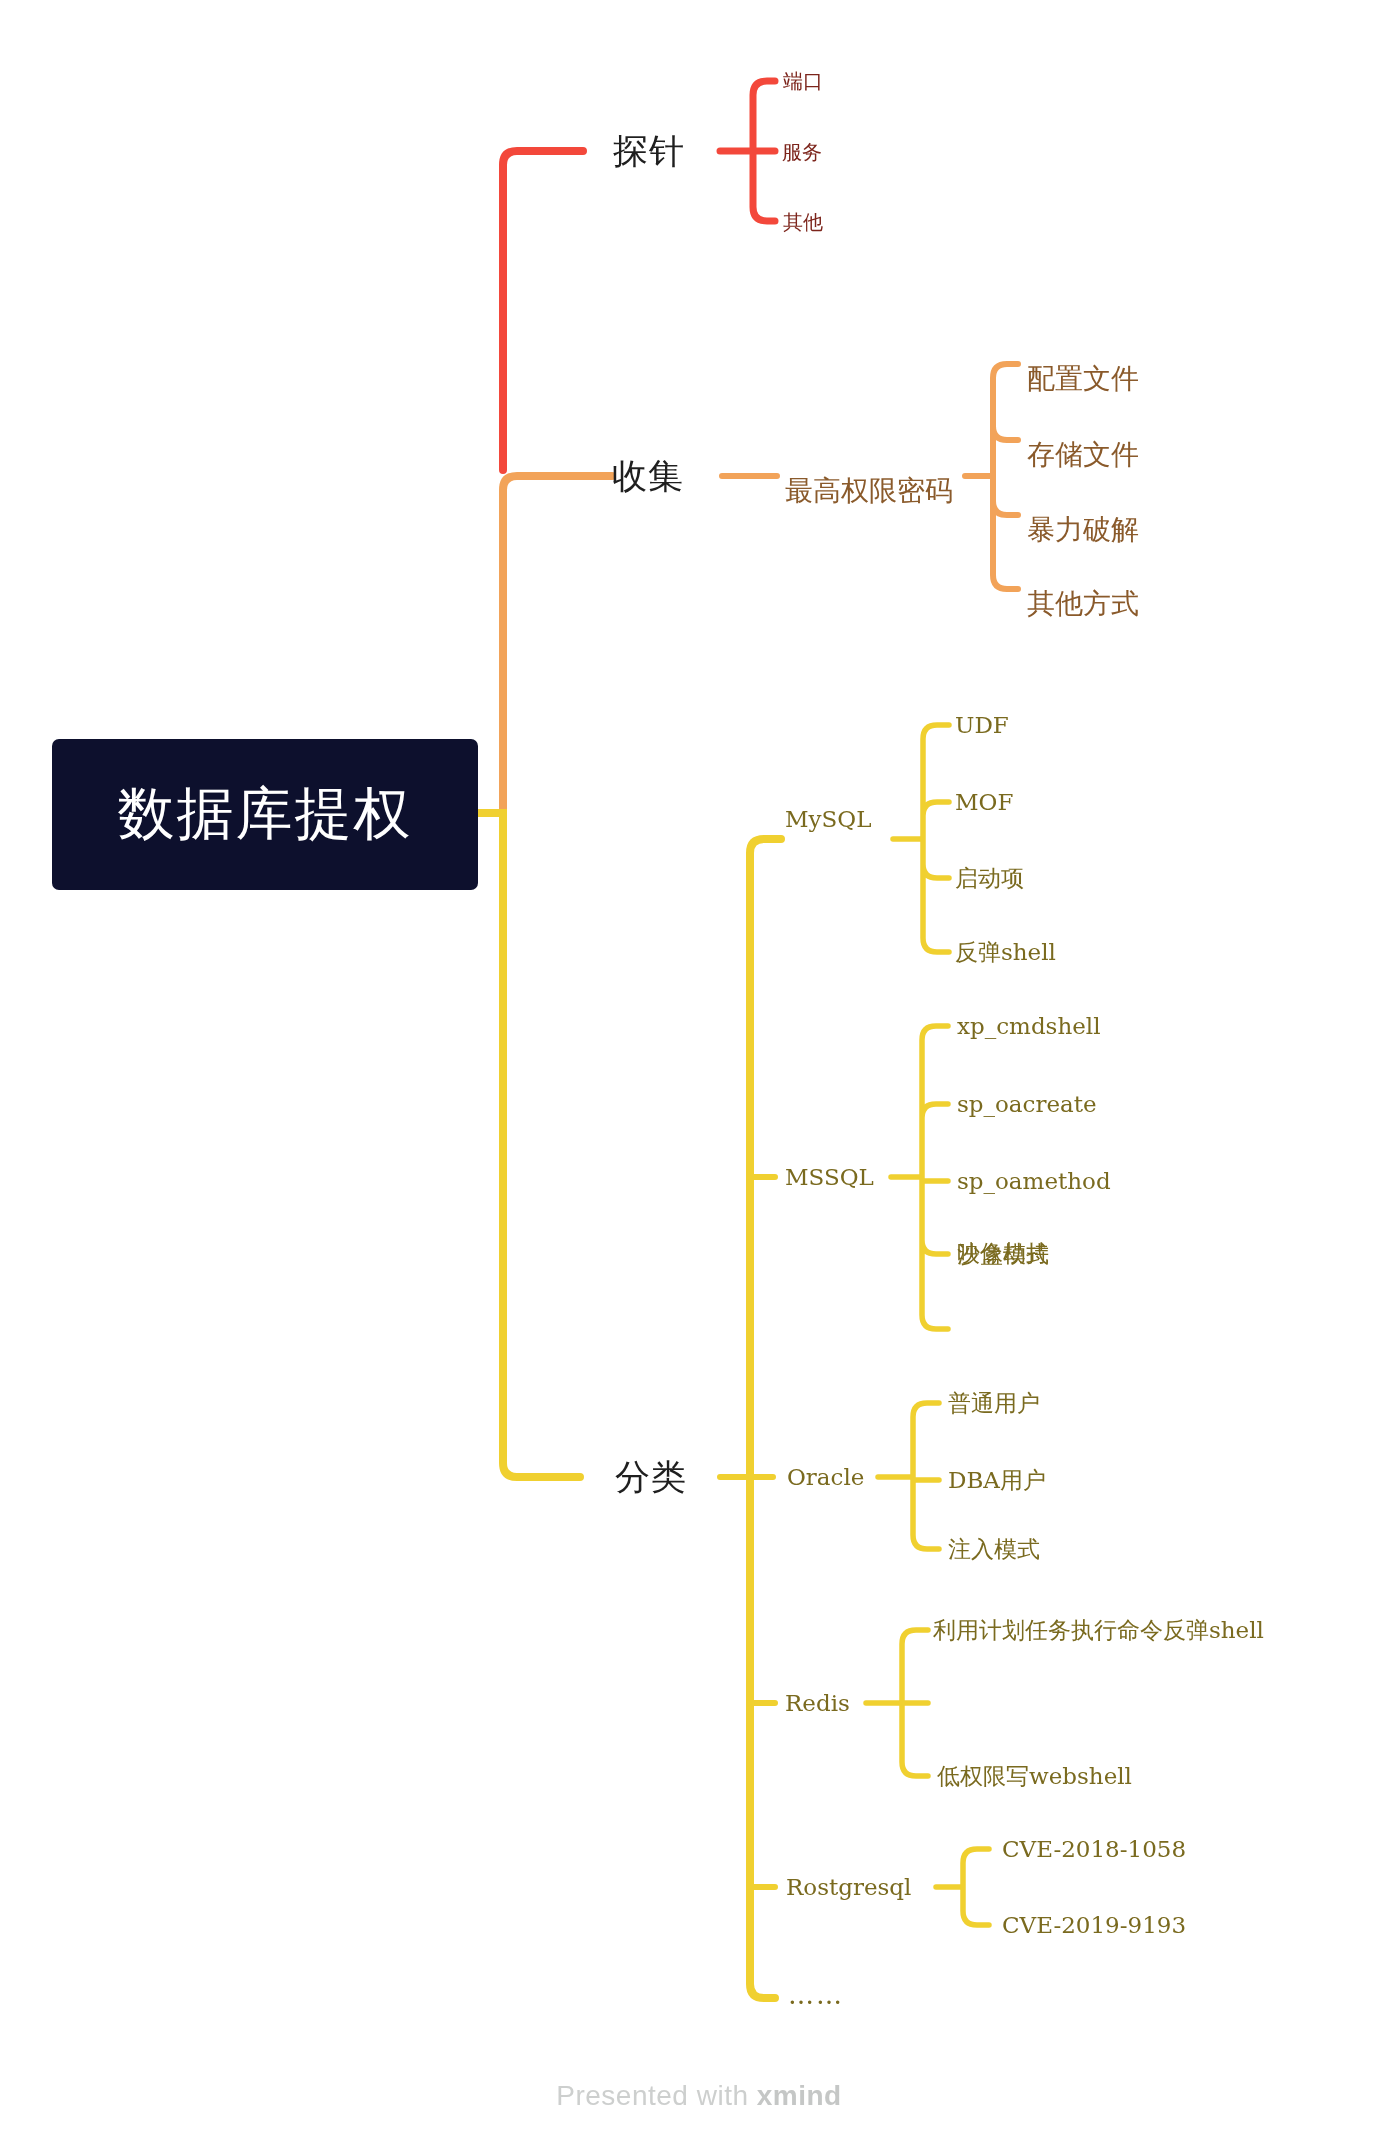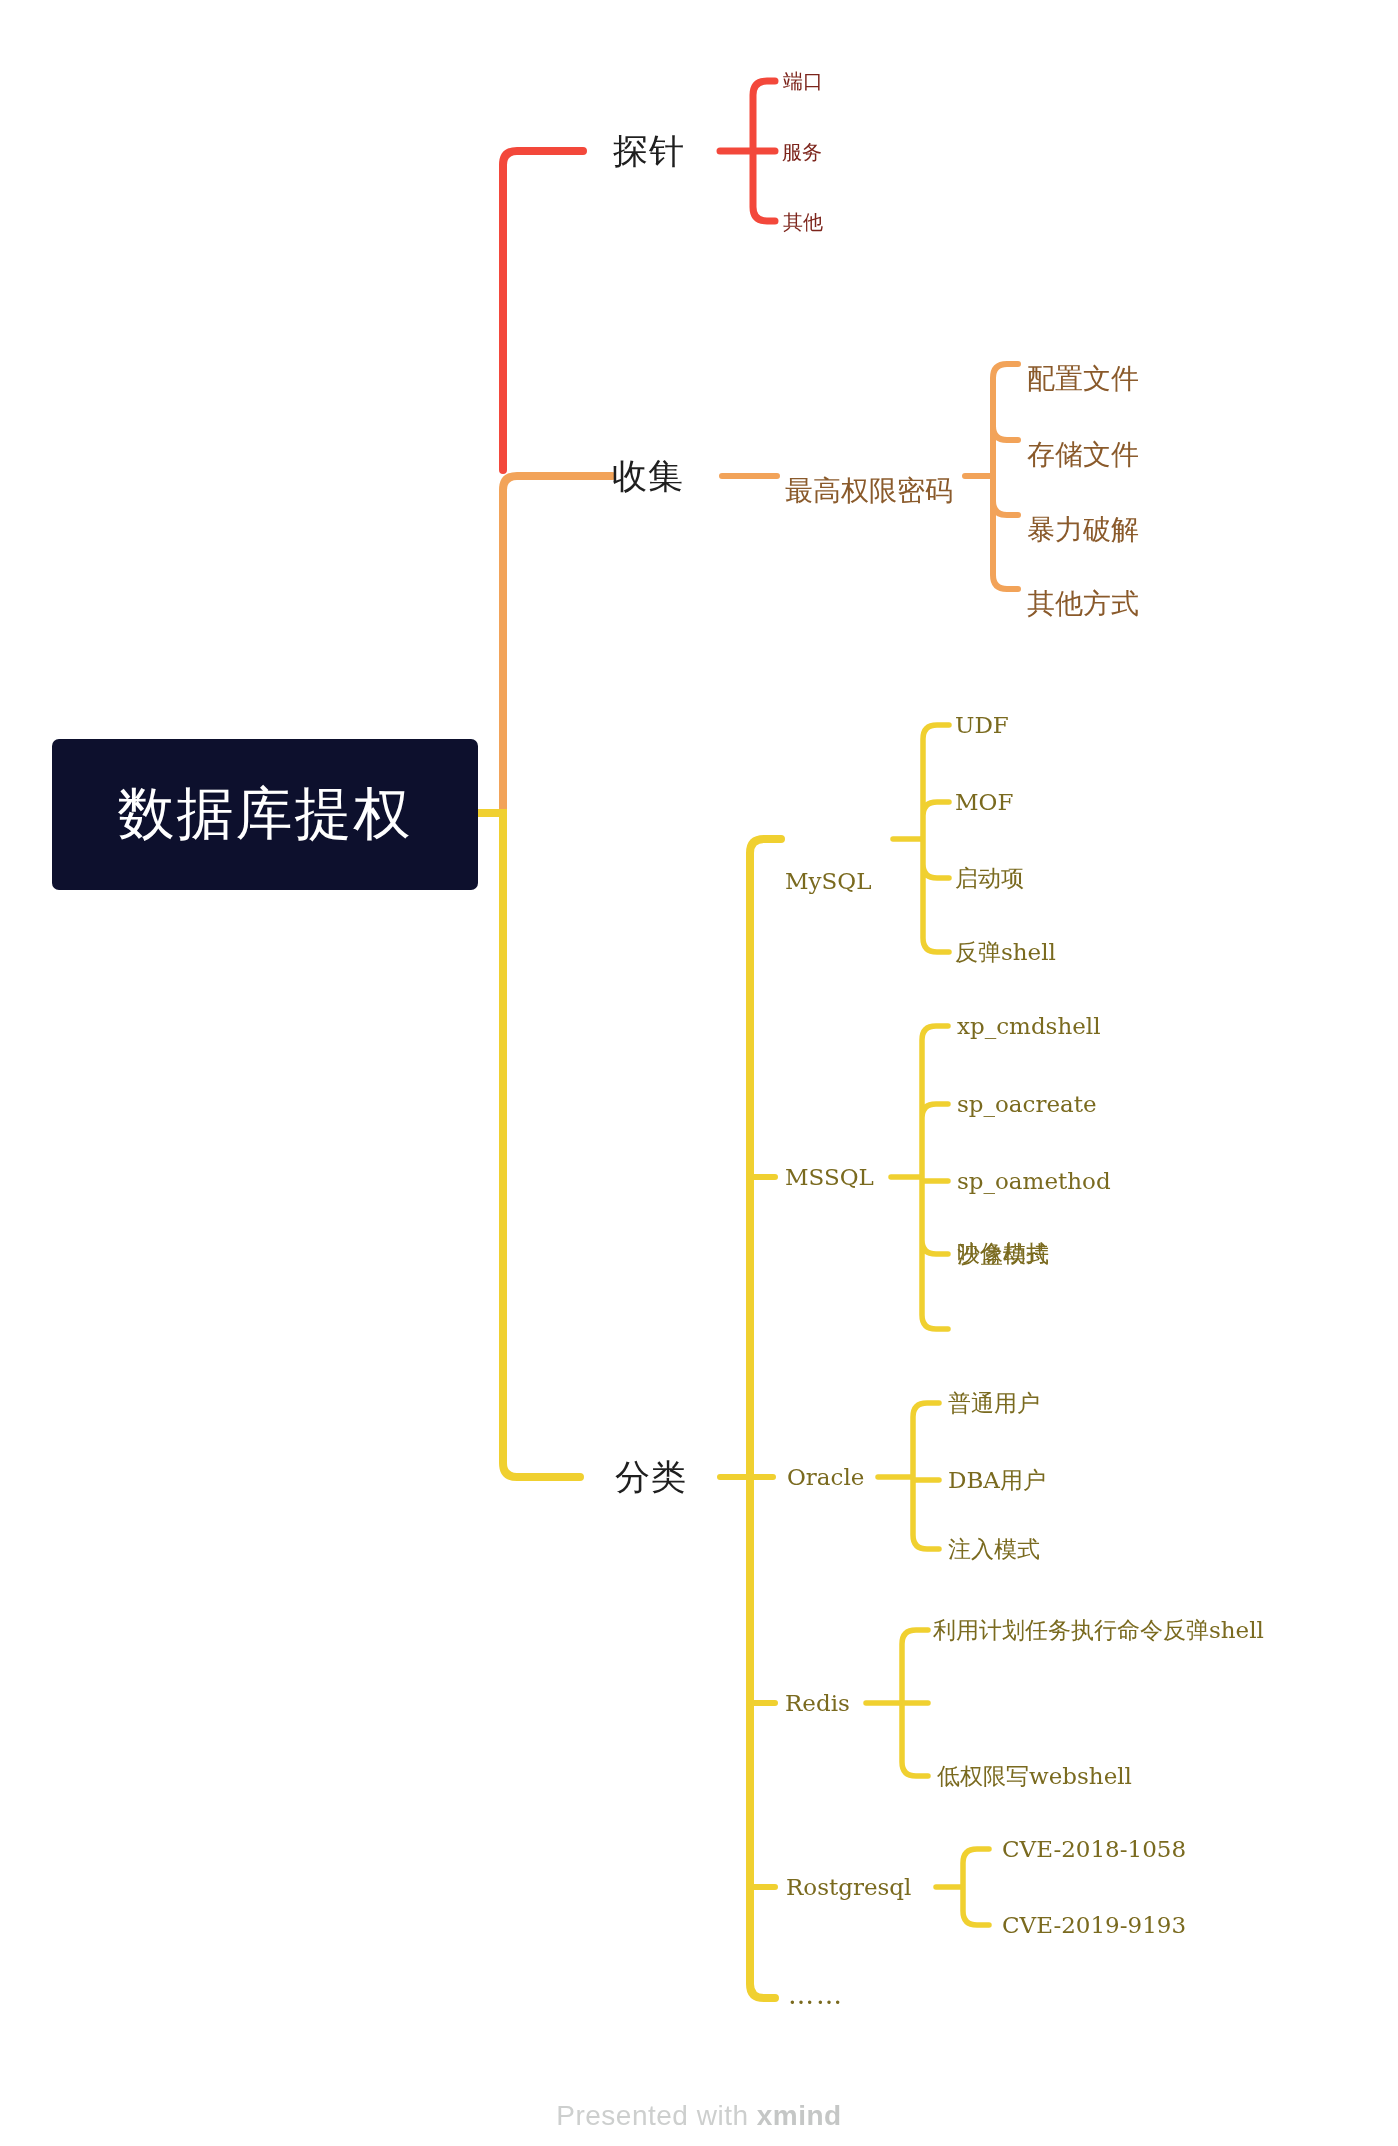--- a/index.html
+++ b/index.html
@@ -32,21 +32,21 @@
     display:flex;align-items:center;justify-content:center;
   }
   #root-node .root-text{
     color:var(--root_text);
     font-size:57px;letter-spacing:2px;font-weight:500;
   }
   #footer{
     position:absolute;left:0;top:2096px;width:1398px;
     transform:translateY(-50%);
     text-align:center;
-    font-size:28px;color:var(--footer_text);letter-spacing:0.5px;margin-top:20px;
+    font-size:28px;color:var(--footer_text);letter-spacing:0.5px;
   }
   #footer .brand{font-weight:700;color:var(--footer_brand);}
 </style>
 </head>
 <body>
 
 <div id="canvas">
 
   <svg id="lines" viewBox="0 0 1398 2146" fill="none">
 
@@ -92,21 +92,21 @@
 
   <div class="lbl topic" style="left:612px;top:476px">收集</div>
   <div class="lbl brown" style="left:785px;top:476px">最高权限密码</div>
   <div class="lbl brown" style="left:1027px;top:364px">配置文件</div>
   <div class="lbl brown" style="left:1027px;top:440px">存储文件</div>
   <div class="lbl brown" style="left:1027px;top:515px">暴力破解</div>
   <div class="lbl brown" style="left:1027px;top:589px">其他方式</div>
 
   <div class="lbl topic" style="left:615px;top:1477px">分类</div>
 
-  <div class="lbl olive" style="left:785px;top:881px">MySQL</div>
+  <div class="lbl olive" style="left:785px;top:819px">MySQL</div>
   <div class="lbl olive" style="left:955px;top:725px">UDF</div>
   <div class="lbl olive" style="left:955px;top:802px">MOF</div>
   <div class="lbl olive" style="left:955px;top:878px">启动项</div>
   <div class="lbl olive" style="left:955px;top:952px">反弹shell</div>
 
   <div class="lbl olive" style="left:785px;top:1177px">MSSQL</div>
   <div class="lbl olive" style="left:957px;top:1026px">xp_cmdshell</div>
   <div class="lbl olive" style="left:957px;top:1104px">sp_oacreate</div>
   <div class="lbl olive" style="left:957px;top:1181px">sp_oamethod</div>
   <div class="lbl olive" style="left:957px;top:1254px">沙盒模式</div>

